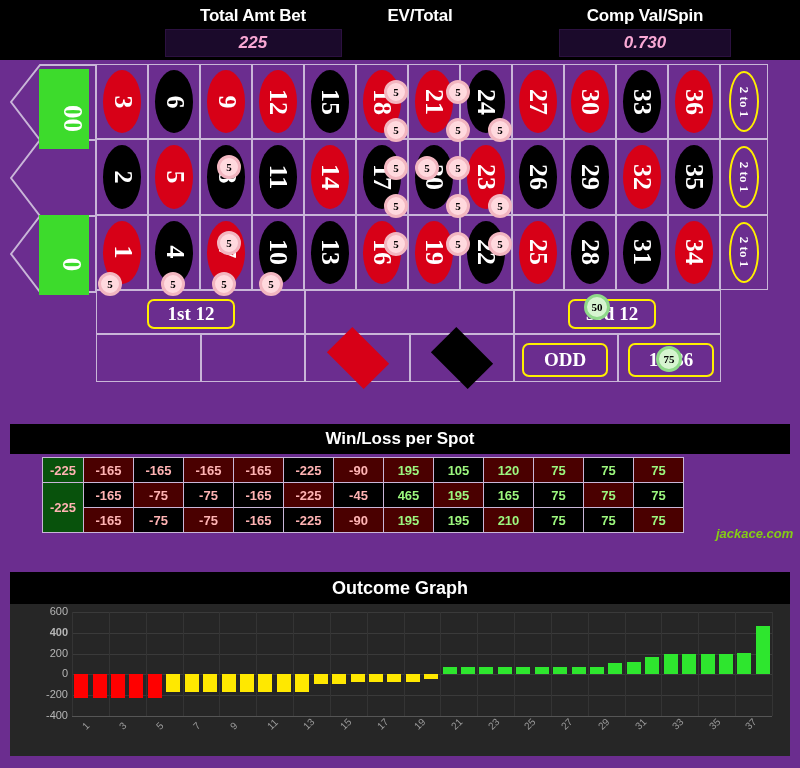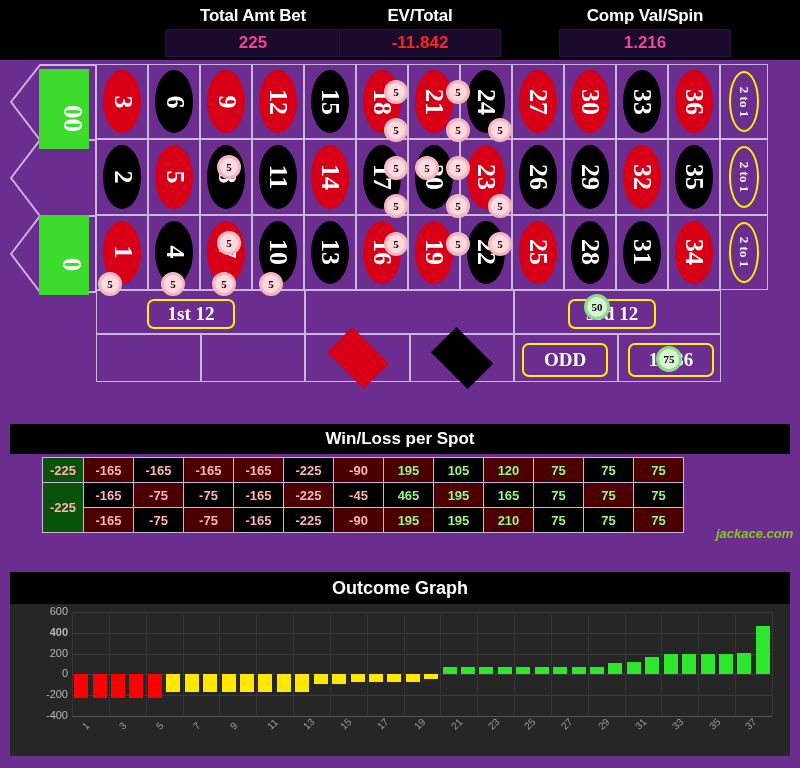--- a/index.html
+++ b/index.html
@@ -6,21 +6,21 @@
   body{width:800px;height:768px;overflow:hidden;
        font-family:"Liberation Sans",sans-serif;}
 
   
   .statbar{position:absolute;left:0;top:0;width:800px;height:60px;background:#000;}
   .stat{position:absolute;top:0;height:60px;text-align:center;}
   .stat .lbl{color:#fff;font-size:17px;font-weight:bold;line-height:26px;
              letter-spacing:-.2px;padding-top:3px;}
   .stat .valbox{margin:0 auto;height:26px;background:#1b0a2b;border:1px solid #2c1140;}
   .stat .val{font-size:17px;font-weight:bold;line-height:26px;}
-  .v-white{color:#ec4899;} .v-red{color:#ff2424;}
+  .v-white{color:#f9a8d4;font-style:italic;} .v-red{color:#ff2424;}
 
   
   .board{position:absolute;left:0;top:60px;width:800px;height:350px;background:#6b2d8f;}
   .green-oval{background:#3ddb2c;width:48px;height:78px;left:15px;top:17px;
               box-shadow:0 0 0 1px #3ddb2c;}
   .zlab{position:absolute;left:0;top:0;width:100%;height:100%;
         display:flex;align-items:center;justify-content:center;}
   .zlab span{transform:rotate(90deg);color:#fff;font-weight:bold;font-size:27px;
              font-family:"Liberation Serif",serif;-webkit-text-stroke:0px;}
 
@@ -89,28 +89,25 @@
 
 <div class="statbar">
   <div class="stat" style="left:108px;width:290px;">
     <div class="lbl">Total Amt Bet</div>
     <div class="valbox" style="width:175px;">
       <div class="val v-white">225</div>
     </div>
   </div>
   <div class="stat" style="left:300px;width:240px;">
     <div class="lbl">EV/Total</div>
-    <div class="valbox" style="width:160px;">
-      <div class="val v-red">-11.842</div>
-    </div>
   </div>
   <div class="stat" style="left:505px;width:280px;">
     <div class="lbl">Comp Val/Spin</div>
     <div class="valbox" style="width:170px;">
-      <div class="val v-white">1.216</div>
+      <div class="val v-white">0.730</div>
     </div>
   </div>
 </div>
 
 <div class="board">
 
   <svg width="96" height="240" style="position:absolute;left:10px;top:4px;">
     <polygon points="86,1 30,1 1,38 30,76 86,76" fill="none" stroke="#c9b6d8" stroke-width="2"></polygon>
     <polygon points="86,76 30,76 1,114 30,152 86,152" fill="none" stroke="#c9b6d8" stroke-width="2"></polygon>
     <polygon points="86,152 30,152 1,190 30,228 86,228" fill="none" stroke="#c9b6d8" stroke-width="2"></polygon>

